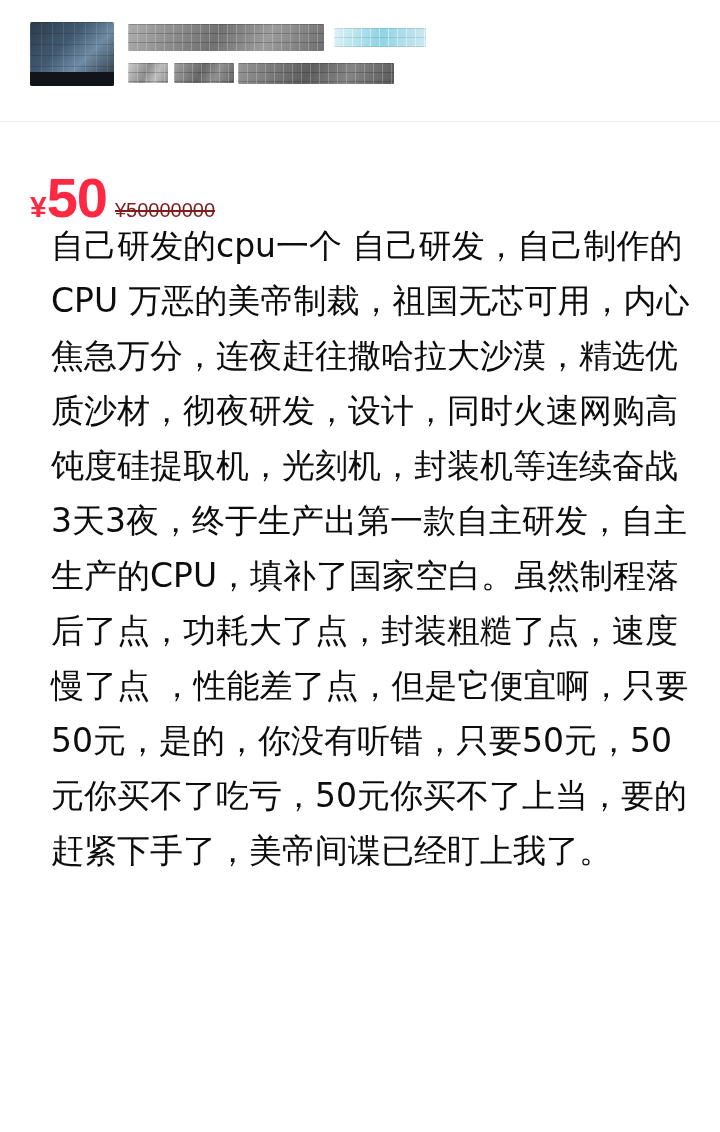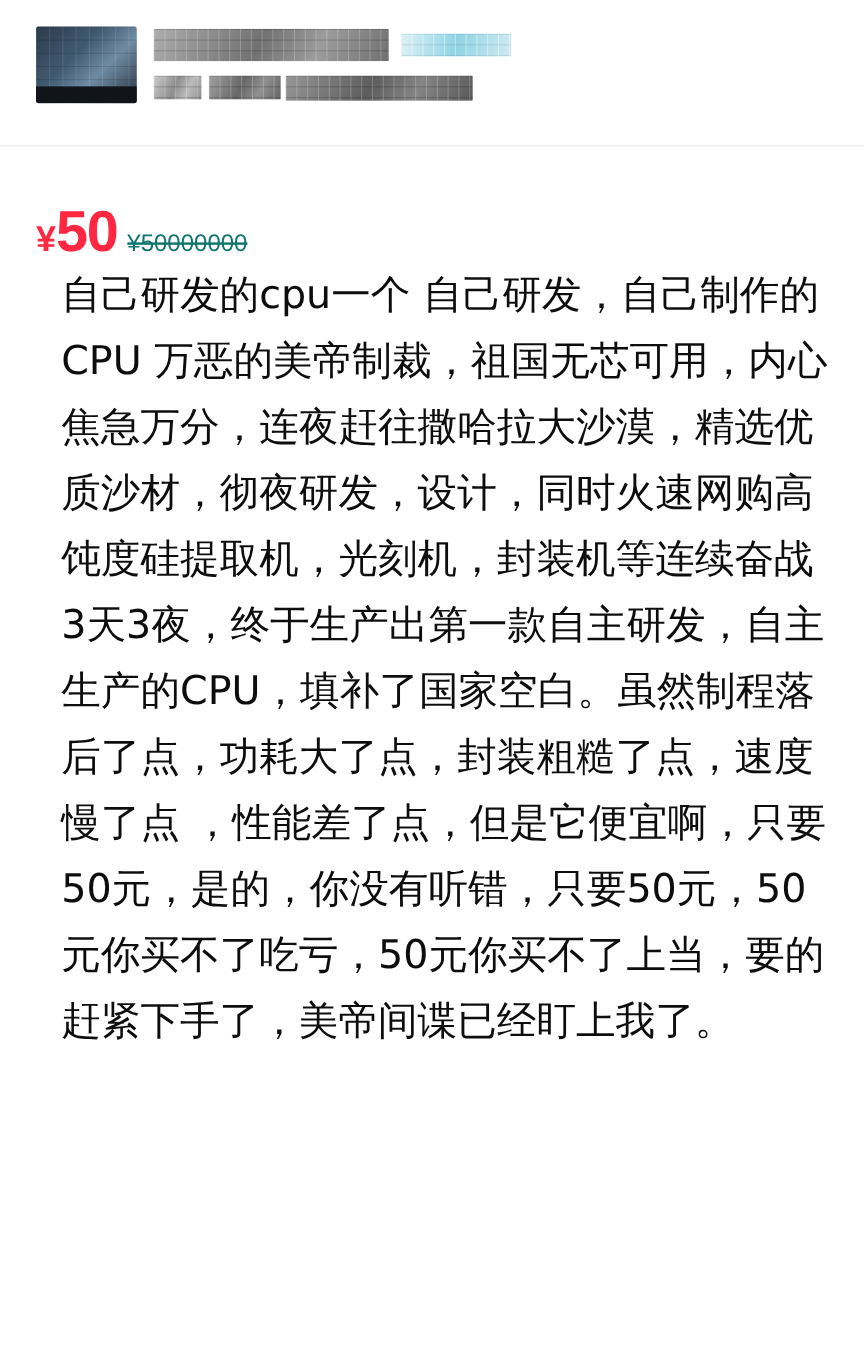--- a/index.html
+++ b/index.html
@@ -116,27 +116,27 @@
     box-sizing: border-box;
   }
   .price-symbol {
     color: #ff2741;
     font-size: 30px;
     font-weight: bold;
     line-height: 1;
   }
   .price-value {
     color: #ff2741;
-    font-size: 48px;
+    font-size: 56px;
     font-weight: bold;
     line-height: 1;
     letter-spacing: -1px;
   }
   .price-original {
-    color: #0f766e;
+    color: #7f1d1d;
     font-size: 20px;
     margin-left: 8px;
     text-decoration: line-through;
     line-height: 1;
   }
 
   
   .description {
     padding: 10px 30px 0 30px;
     font-size: 33px;

